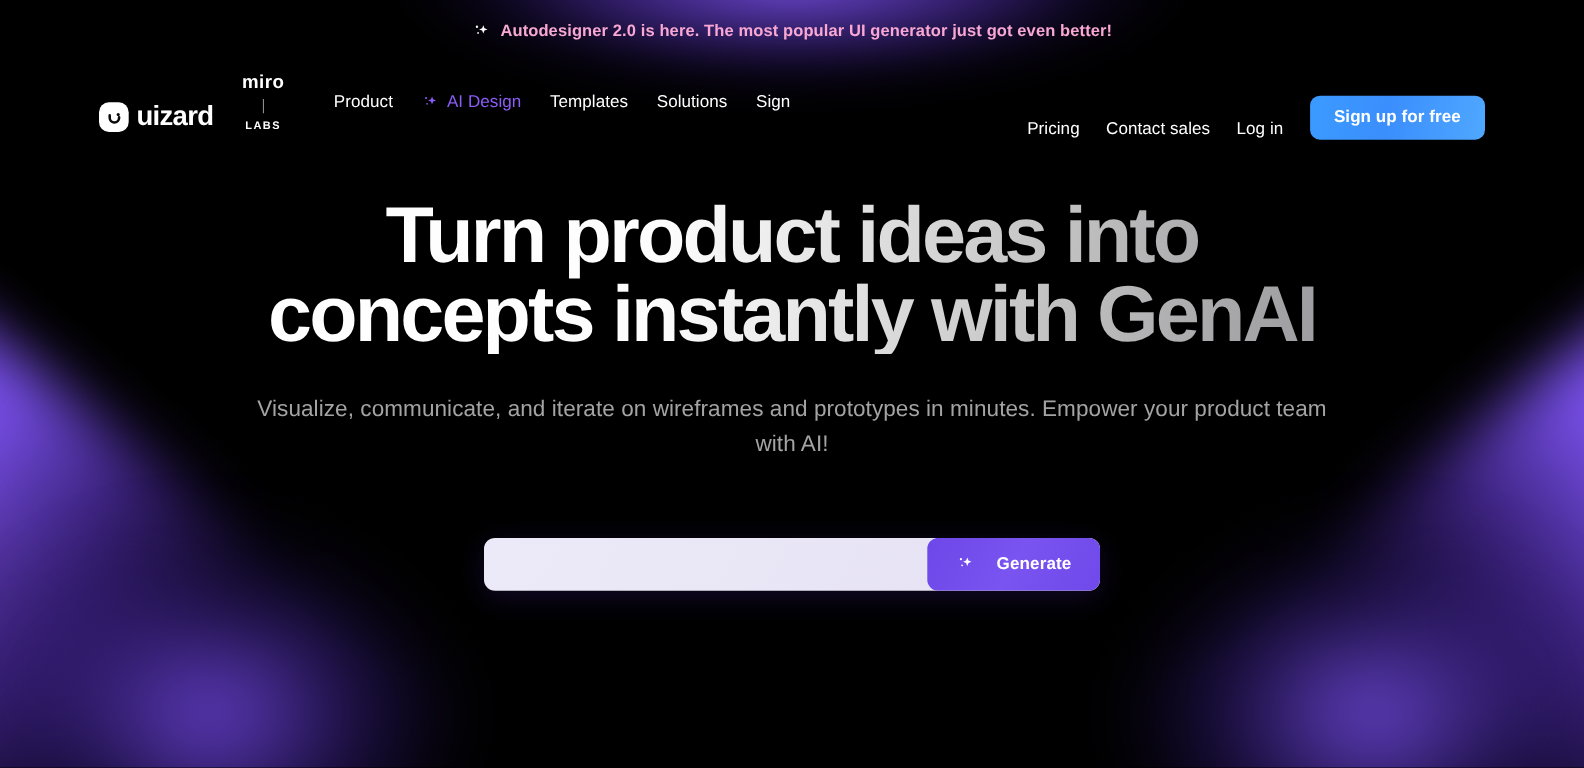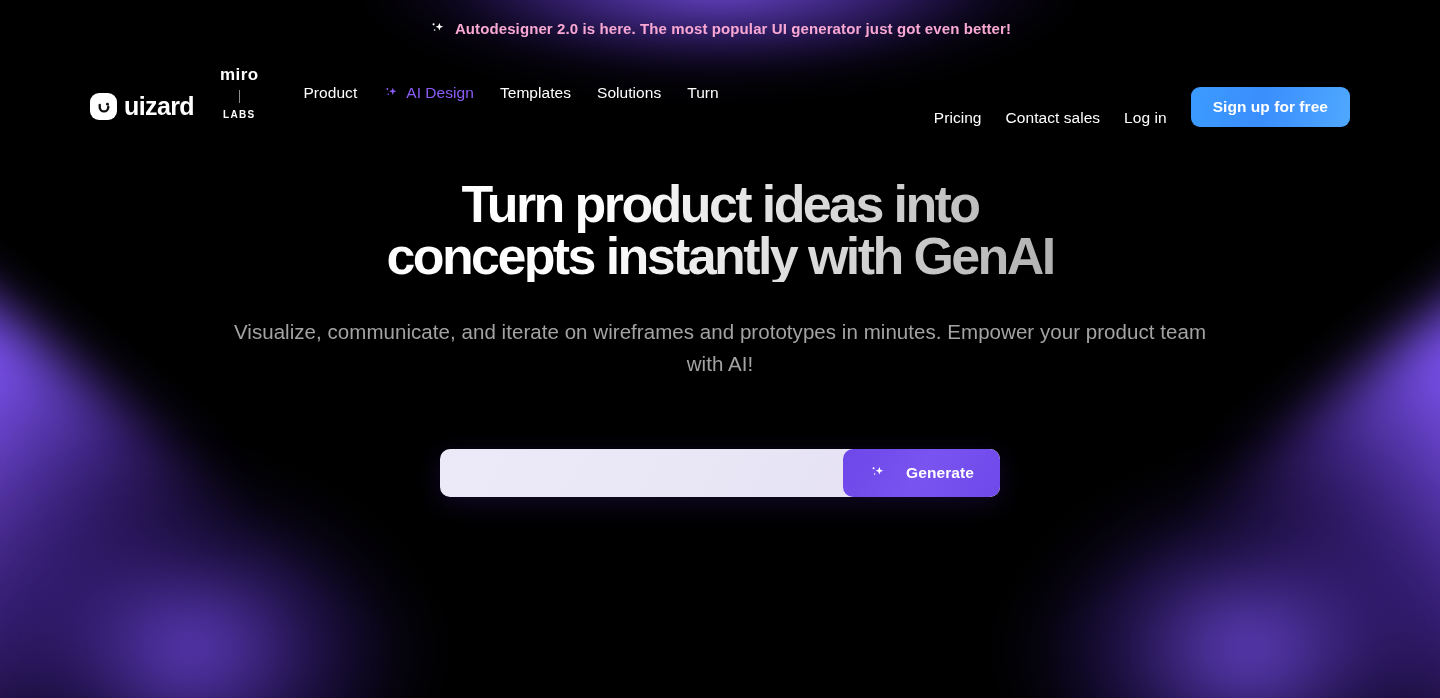--- a/index.html
+++ b/index.html
@@ -154,21 +154,21 @@
     border:none; border-radius:9px;
     cursor:pointer; white-space:nowrap;
     letter-spacing:0.05px;
     margin-top:28px;
   }
 
   
   .hero { position:relative; z-index:4; text-align:center; padding-top:48px; }
 
   .hero-title {
-    font-size:52px;
+    font-size:72px;
     font-weight:700;
     line-height:1.0;
     letter-spacing:-2.6px;
     max-width:1000px;
     margin:0 auto;
     background:linear-gradient(97deg,#ffffff 0%,#fdfdfd 38%,#d6d6d6 62%,#a9a9ab 88%,#9b9ba0 100%);
     -webkit-background-clip:text;
     background-clip:text;
     color:transparent;
     -webkit-text-fill-color:transparent;
@@ -283,21 +283,21 @@
         </span>
         <span>AI Design</span>
       </span>
       <span class="nav-item">
         <span>Templates</span>
       </span>
       <span class="nav-item">
         <span>Solutions</span>
       </span>
       <span class="nav-item">
-        <span>Turn</span>
+        <span>Sign</span>
       </span>
     </nav>
 
     <div class="nav-right">
       <span class="nav-item">
         <span>Pricing</span>
       </span>
       <span class="nav-item">
         <span>Contact sales</span>
       </span>

